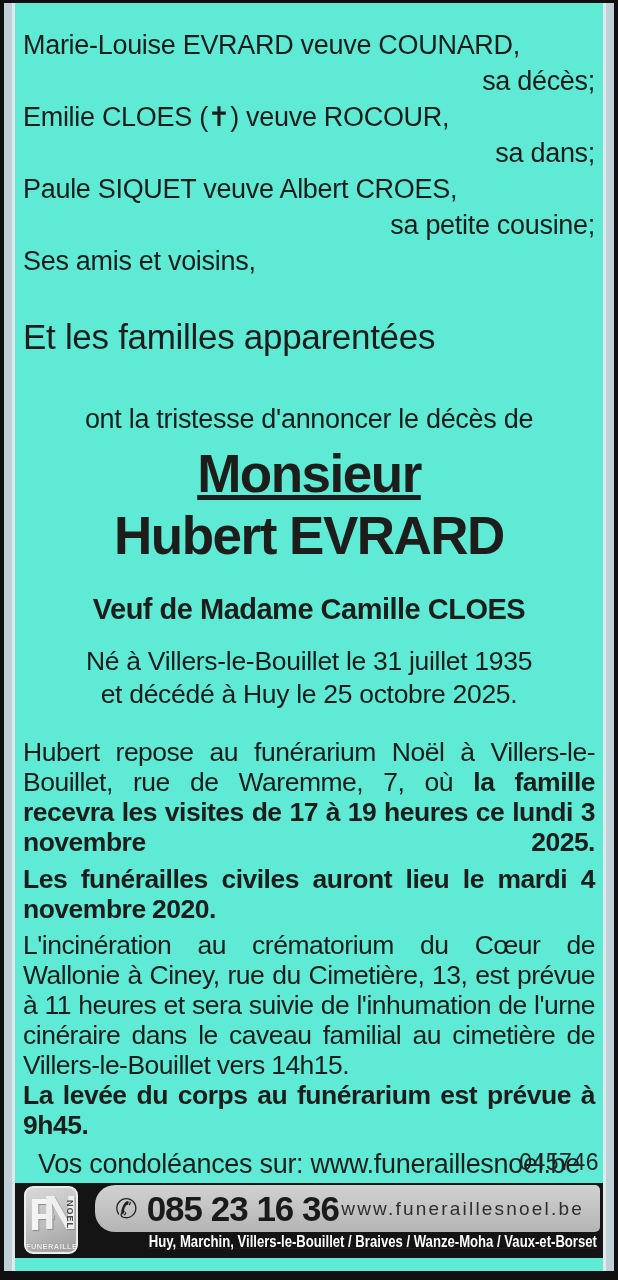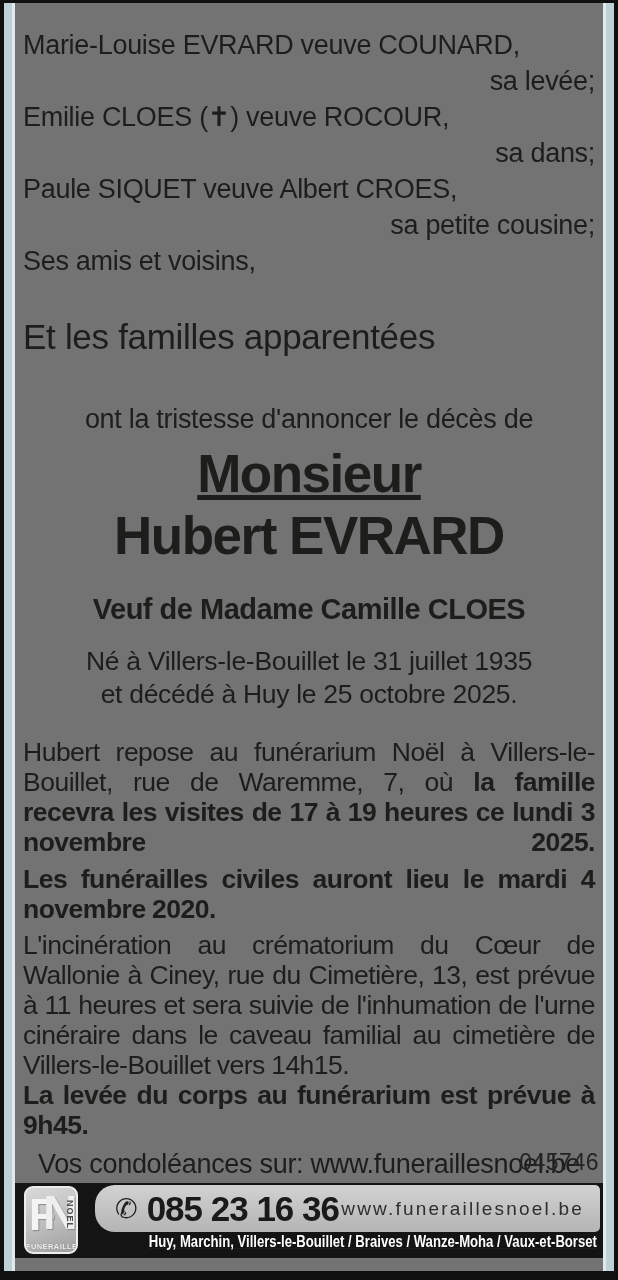--- a/index.html
+++ b/index.html
@@ -1,17 +1,17 @@
 <!DOCTYPE html>
 <html><head>
 <meta charset="utf-8">
 <style>
   html,body{margin:0;padding:0;background:#0c0c0c;}
   .page{
-    position:relative;width:618px;height:1280px;background:#737373;
+    position:relative;width:618px;height:1280px;background:#5eead4;
     font-family:"Liberation Sans","DejaVu Sans",sans-serif;
     color:#1d1d1b;overflow:hidden;box-sizing:border-box;
   }
   
   .edge-top{position:absolute;top:0;left:0;right:0;height:3px;background:#101010;}
   .edge-bottom{position:absolute;bottom:0;left:0;right:0;height:9px;background:#101010;}
   .edge-left{position:absolute;top:0;bottom:0;left:0;width:4px;background:#101010;}
   .edge-right{position:absolute;top:0;bottom:0;right:0;width:4px;background:#101010;}
   .strip-left{position:absolute;top:3px;bottom:9px;left:4px;width:11px;background:#c0d0d7;border-right:3px solid #e2e9ec;box-sizing:border-box;}
   .strip-right{position:absolute;top:3px;bottom:9px;right:4px;width:11px;background:#c0d0d7;border-left:3px solid #e2e9ec;box-sizing:border-box;}
@@ -58,21 +58,21 @@
   <div class="edge-top"></div>
   <div class="edge-left"></div>
   <div class="edge-right"></div>
   <div class="edge-bottom"></div>
   <div class="strip-left"></div>
   <div class="strip-right"></div>
 
   <div class="content">
 
     <div class="intro-row first">Marie-Louise EVRARD veuve COUNARD,</div>
-    <div class="intro-row relation">sa levée;</div>
+    <div class="intro-row relation">sa décès;</div>
     <div class="intro-row">Emilie CLOES (✝) veuve ROCOUR,</div>
     <div class="intro-row relation">sa dans;</div>
     <div class="intro-row">Paule SIQUET veuve Albert CROES,</div>
     <div class="intro-row relation">sa petite cousine;</div>
     <div class="intro-row">Ses amis et voisins,</div>
 
     <div class="families-line">Et les familles apparentées</div>
 
     <div class="announce-line">ont la tristesse d'annoncer le décès de</div>
 

